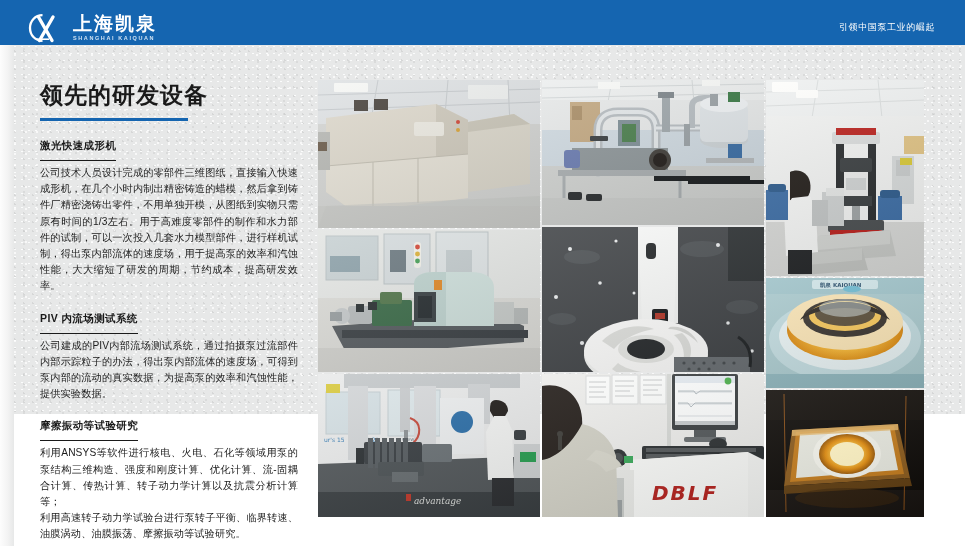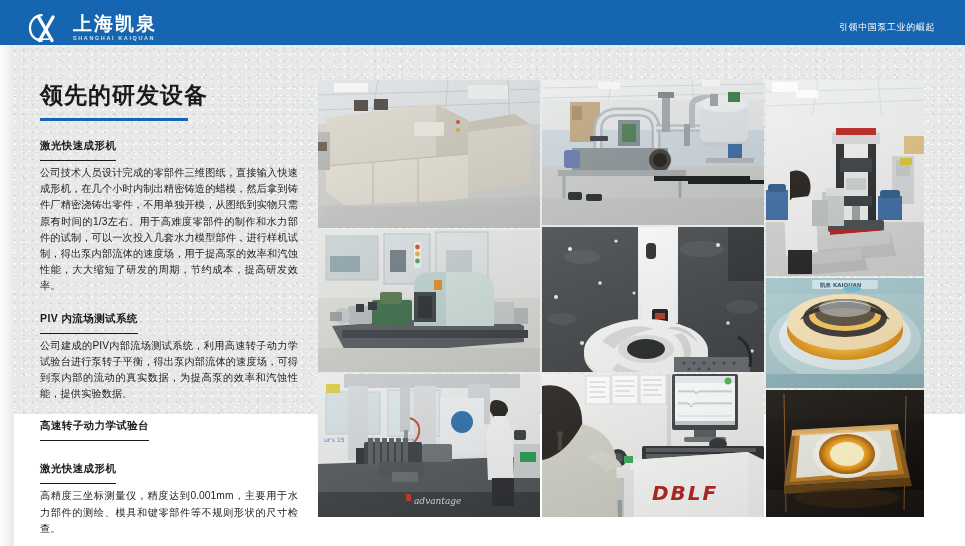--- a/index.html
+++ b/index.html
@@ -115,25 +115,27 @@
       <div class="page-title">领先的研发设备</div>
       <div class="title-rule"></div>
 
       <div class="section">
         <div class="section-head">激光快速成形机</div>
         <div class="section-body">公司技术人员设计完成的零部件三维图纸，直接输入快速成形机，在几个小时内制出精密铸造的蜡模，然后拿到铸件厂精密浇铸出零件，不用单独开模，从图纸到实物只需原有时间的1/3左右。用于高难度零部件的制作和水力部件的试制，可以一次投入几套水力模型部件，进行样机试制，得出泵内部流体的速度场，用于提高泵的效率和汽蚀性能，大大缩短了研发的周期，节约成本，提高研发效率。</div>
       </div>
 
       <div class="section">
         <div class="section-head">PIV 内流场测试系统</div>
-        <div class="section-body">公司建成的PIV内部流场测试系统，利用高速转子动力学试验台进行泵转子平衡，得出泵内部流体的速度场，可得到泵内部的流动的真实数据，为提高泵的效率和汽蚀性能，提供实验数据。</div>
+        <div class="section-body">公司建成的PIV内部流场测试系统，通过拍摄泵过流部件内部示踪粒子的办法，得出泵内部流体的速度场，可得到泵内部的流动的真实数据，为提高泵的效率和汽蚀性能，提供实验数据。</div>
       </div>
 
       <div class="section">
-        <div class="section-head">高速转子动力学试验台</div>
+        <div class="section-head">摩擦振动等试验研究</div>
+        <div class="section-body" style="white-space:pre-line">利用ANSYS等软件进行核电、火电、石化等领域用泵的泵结构三维构造、强度和刚度计算、优化计算、流-固耦合计算、传热计算、转子动力学计算以及抗震分析计算等；
+利用高速转子动力学试验台进行泵转子平衡、临界转速、油膜涡动、油膜振荡、摩擦振动等试验研究。</div>
       </div>
 
       <div class="section">
         <div class="section-head">激光快速成形机</div>
         <div class="section-body">高精度三坐标测量仪，精度达到0.001mm，主要用于水力部件的测绘、模具和键零部件等不规则形状的尺寸检查。</div>
       </div>
     </div>
 
     <div class="grid">
 

